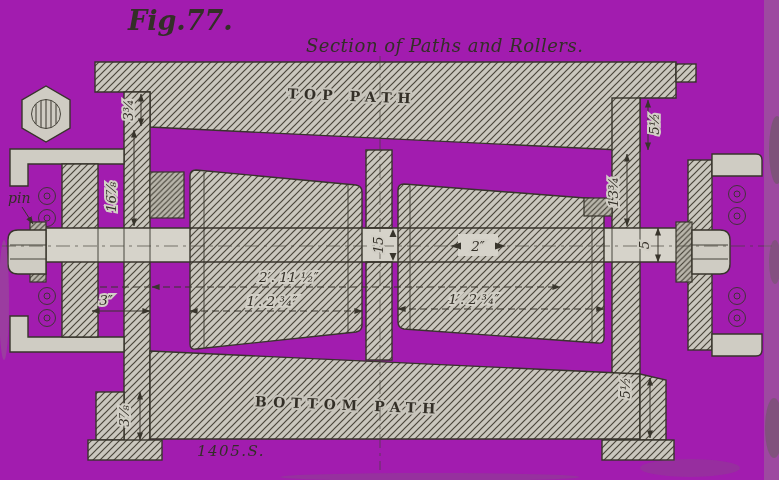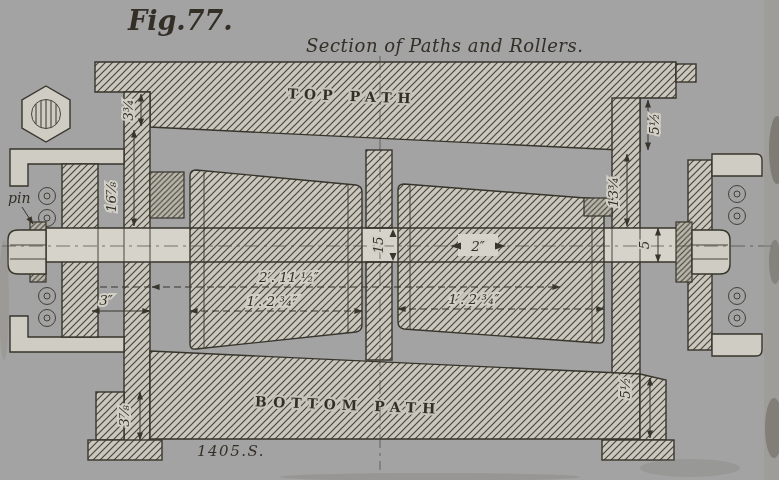--- a/index.html
+++ b/index.html
@@ -1,16 +1,16 @@
 <!DOCTYPE html>
 <html><head>
 <meta charset="utf-8">
 <style>
   html,body{margin:0;padding:0;background:#b9b6ad;}
-  .sheet{position:relative;width:779px;height:480px;margin:0 auto;background:#a3a3a3;overflow:hidden;
+  .sheet{position:relative;width:779px;height:480px;margin:0 auto;background:#a21caf;overflow:hidden;
          font-family:"DejaVu Serif",serif;}
   svg{display:block}
   svg text{fill:#332f27}
   .script{font:italic 600 27px "DejaVu Serif",serif;}
   .title{font:italic 18px "DejaVu Serif",serif;letter-spacing:.5px;}
   .plabel{font:600 14px "DejaVu Serif",serif;letter-spacing:6px;paint-order:stroke;stroke:#c6c3ba;stroke-width:4px;}
   .dim{font:italic 13.5px "DejaVu Serif",serif;paint-order:stroke;stroke:#d2cfc6;stroke-width:4px;}
   .dwg{font:italic 15px "DejaVu Serif",serif;letter-spacing:1.5px;}
   .pinlbl{font:italic 14px "DejaVu Serif",serif;}
   .hatch{fill:url(#h1);stroke:#38352c;stroke-width:1.4;}

